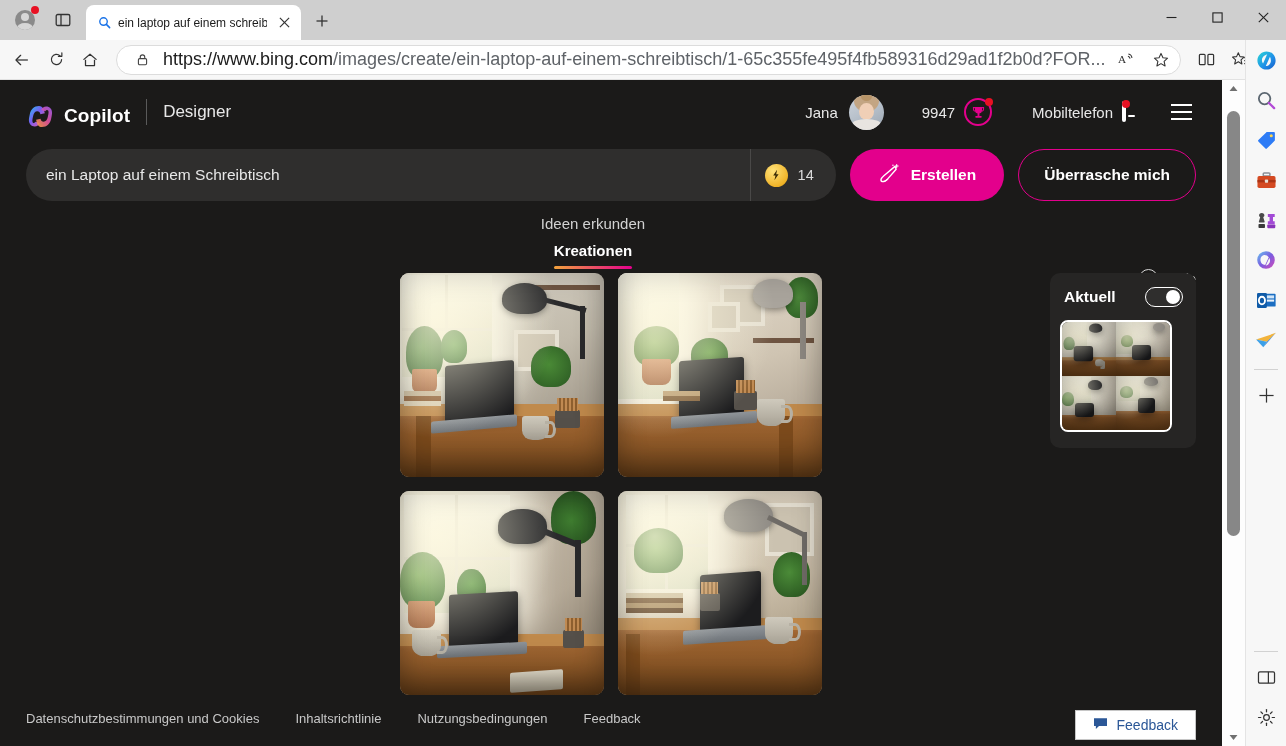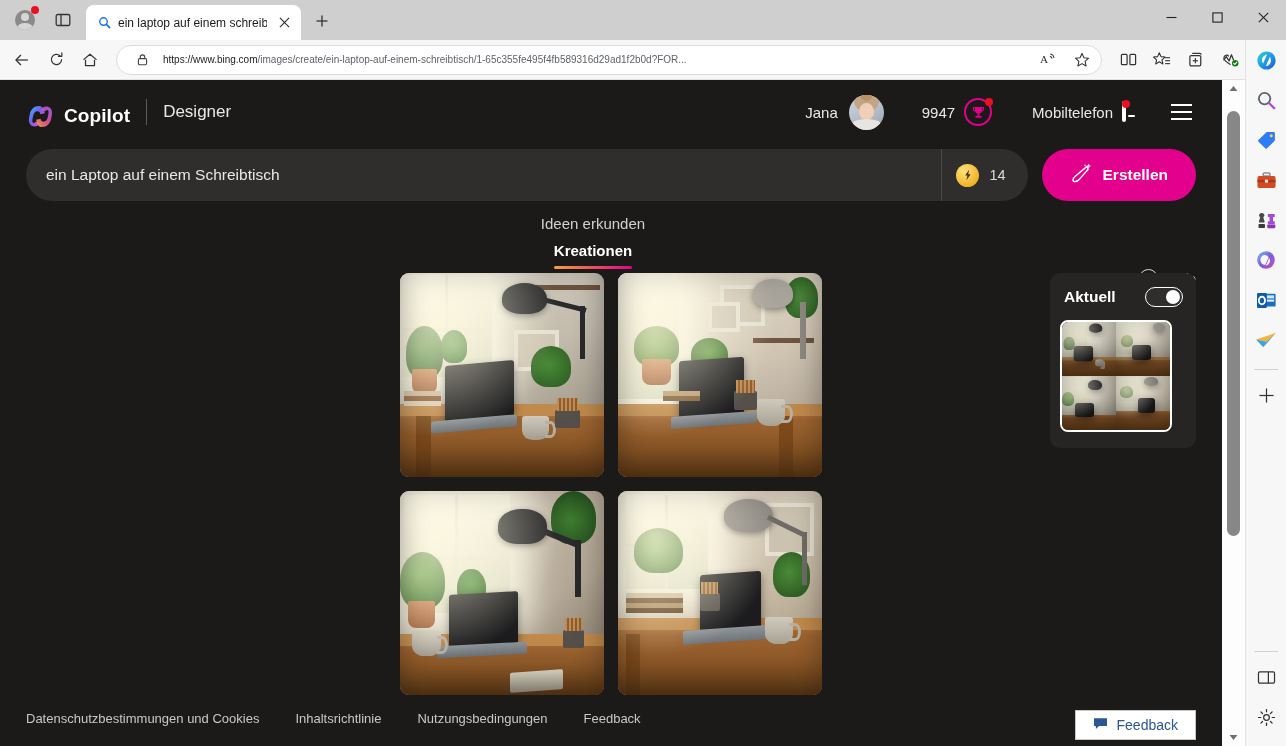--- a/index.html
+++ b/index.html
@@ -36,21 +36,21 @@
 
   .wincontrols { position: absolute; right: 0; top: 0; display: flex; height: 34px; }
   .wc { width: 46px; height: 34px; display: flex; align-items: center; justify-content: center; color: #222; }
 
   .toolbar { height: 40px; background: #f7f7f7; display: flex; align-items: center; padding: 0 6px; gap: 2px;
     border-bottom: 1px solid #e2e2e2; }
   .tb-btn { width: 32px; height: 32px; border-radius: 5px; display: flex; align-items: center;
     justify-content: center; color: #333; flex: 0 0 32px; }
   .omnibox { flex: 1; height: 30px; background: #fff; border-radius: 16px; display: flex;
     align-items: center; padding: 0 6px 0 12px; margin: 0 8px; gap: 8px; border: 1px solid #dcdcdc; }
-  .omnibox-url { flex: 1; font-size: 10px; color: #5f6368; white-space: nowrap; overflow: hidden; }
+  .omnibox-url { flex: 1; font-size: 18px; color: #5f6368; white-space: nowrap; overflow: hidden; }
   .omnibox-url .host { color: #1b1b1b; }
   .ob-icon { width: 26px; height: 26px; display: flex; align-items: center; justify-content: center; flex: 0 0 26px; color:#444; }
 
   
   .viewport { position: absolute; left: 0; top: 80px; width: 1245px; height: 666px; background: #fff; }
 
   .page { position: absolute; left: 0; top: 0; width: 1222px; height: 666px; background: #1b1a19; overflow: hidden; }
 
   
   .scrollbar { position: absolute; left: 1222px; top: 0; width: 23px; height: 666px; background: #fdfdfd; }
@@ -411,20 +411,21 @@
           <span>
             <svg width="22" height="21" viewBox="0 0 24 22">
               <path d="M18.5 3.2 6.4 13.4c-2 1.7-3.2 3-3.2 4.4 0 1.3 1 2.1 2.4 2.1 1.6 0 3.1-1.1 5-3l9.2-10.6z" fill="none" stroke="#fff" stroke-width="1.5" stroke-linejoin="round"></path>
               <path d="M5.4 19.9c2.4-.2 4.2-1.4 5.4-3" fill="none" stroke="#fff" stroke-width="1.3"></path>
               <path d="M20.4 1.2v3.2M18.8 2.8h3.2" stroke="#fff" stroke-width="1.2" stroke-linecap="round"></path>
               <circle cx="16.3" cy="1.9" r="0.8" fill="#fff"></circle>
             </svg>
           </span>
           <span>Erstellen</span>
         </button>
+        <button class="btn-surprise">Überrasche mich</button>
       </div>
 
       <div class="tabs-row">
         <div class="ctab">Ideen erkunden</div>
         <div class="ctab active">Kreationen</div>
         <div class="help-link">
           <span class="help-circle">?</span>
           <span>Hilfe</span>
         </div>
       </div>

